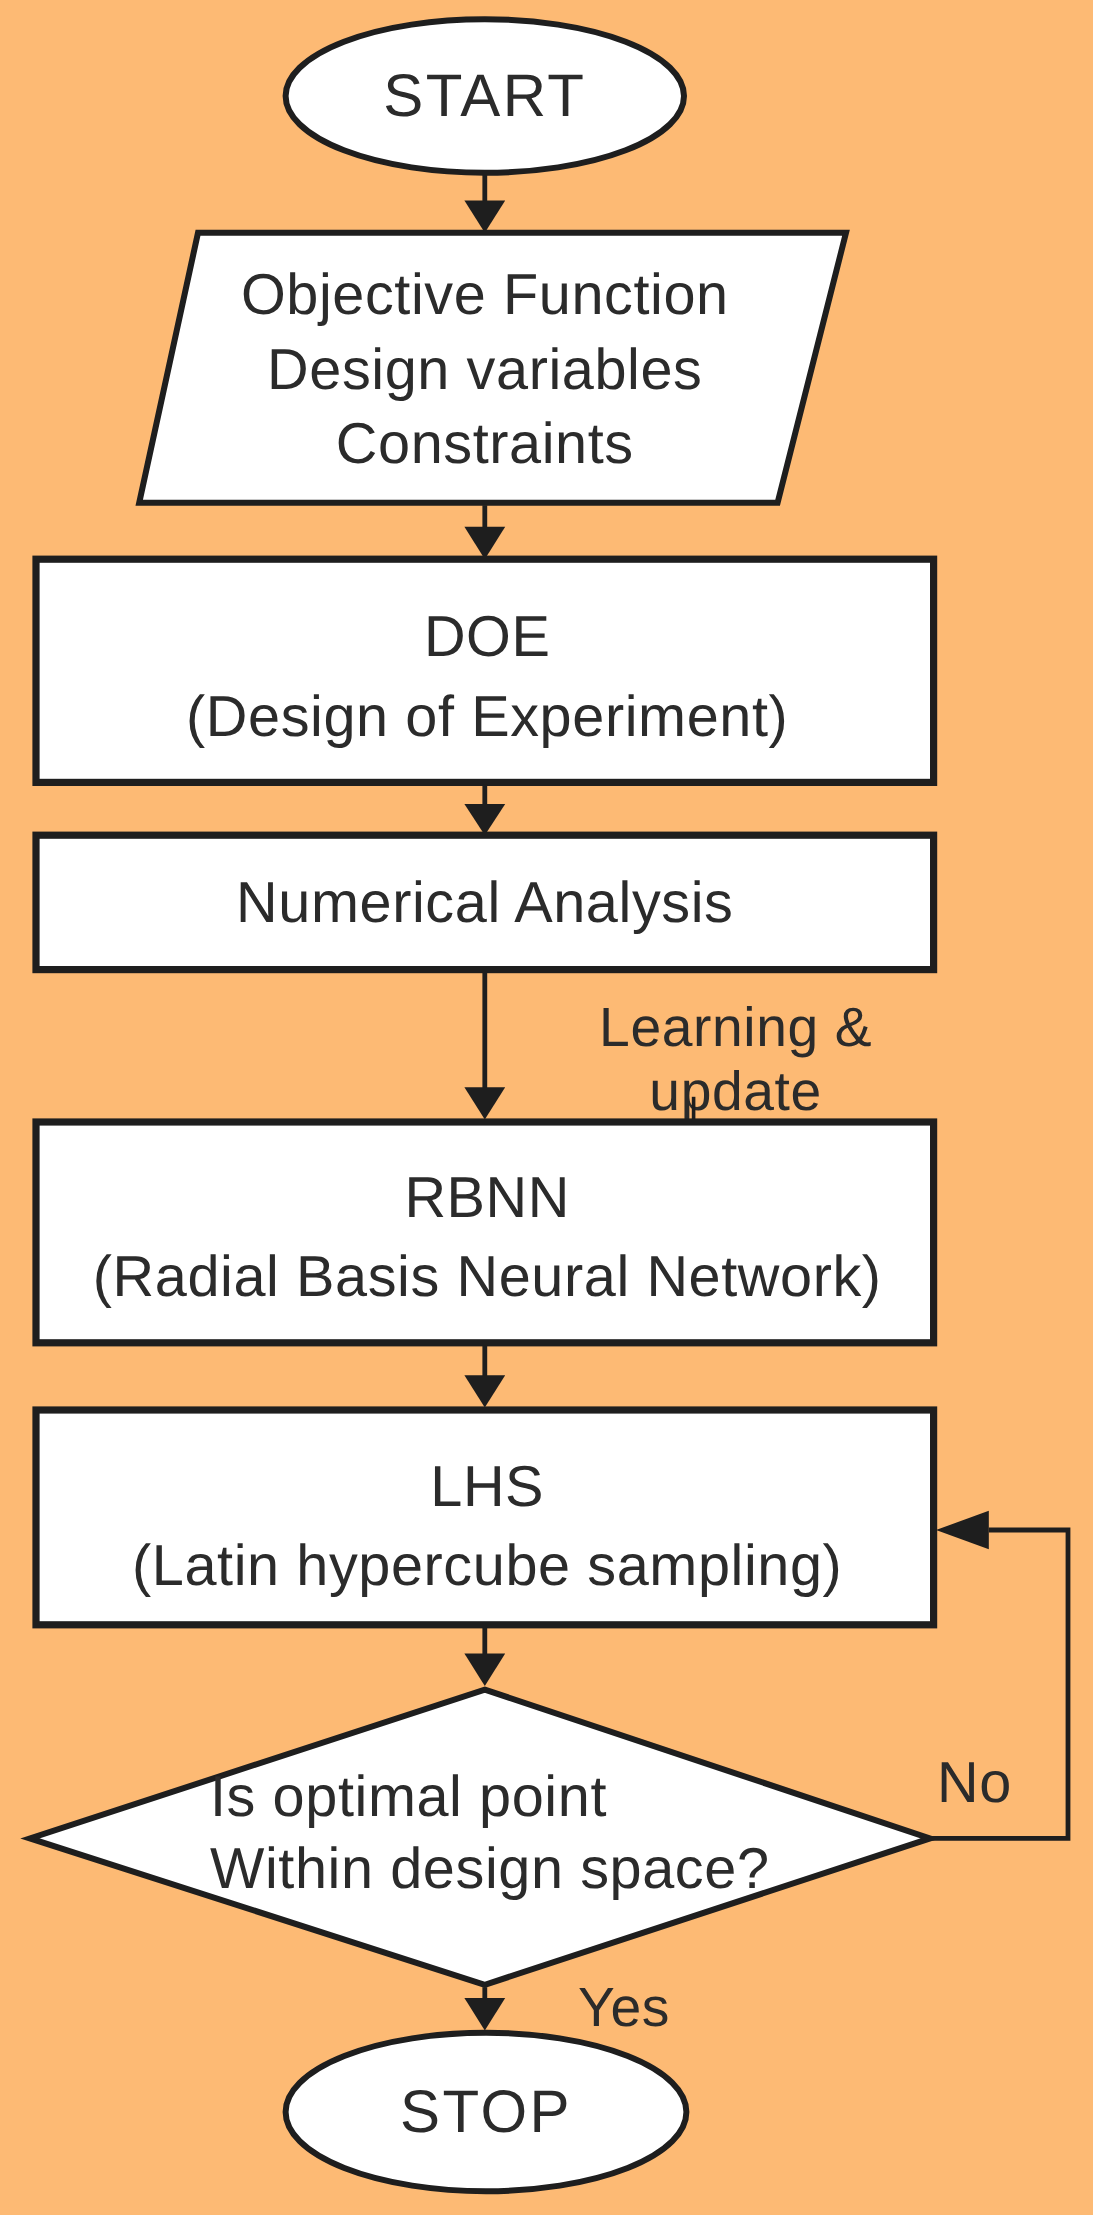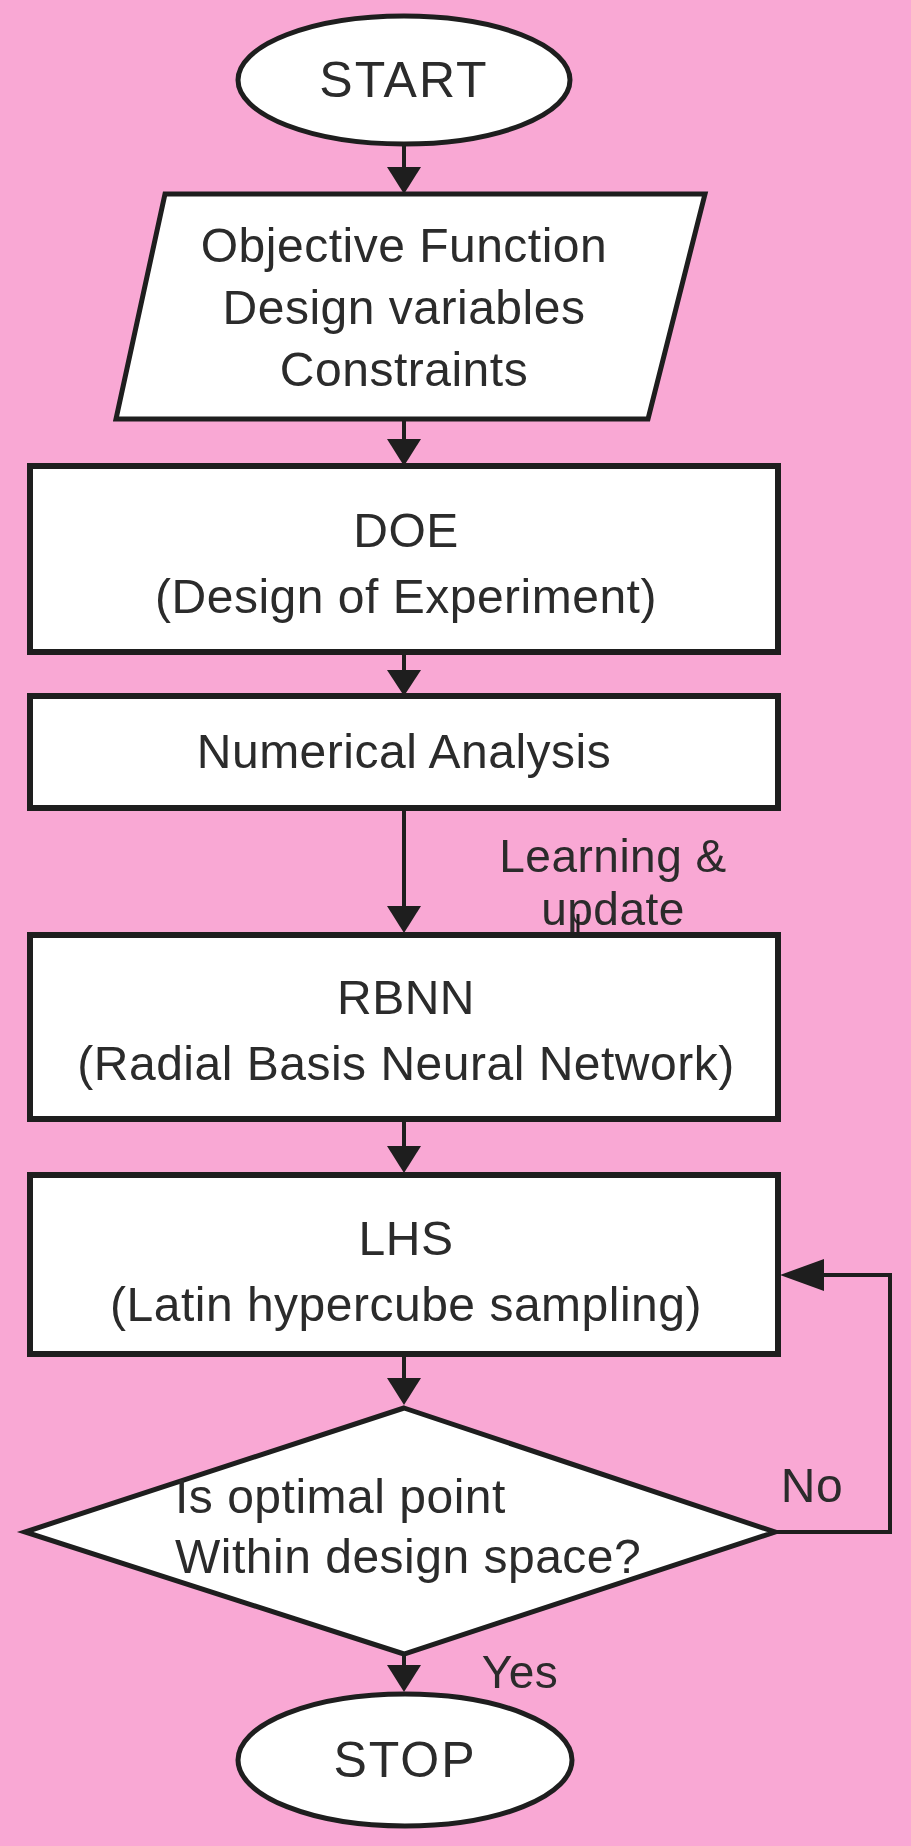--- a/index.html
+++ b/index.html
@@ -3,21 +3,21 @@
 <meta charset="utf-8">
 <style>
   html, body {
     margin: 0;
     padding: 0;
     background: #ffffff;
   }
   .figure-wrap {
     width: 911px;
     height: 1846px;
-    background: #f9a8d4;
+    background: #fdba74;
     overflow: hidden;
   }
   svg {
     display: block;
   }
   svg text {
     font-family: "Liberation Sans", sans-serif;
     fill: #2b2b2b;
   }
   .shape {

